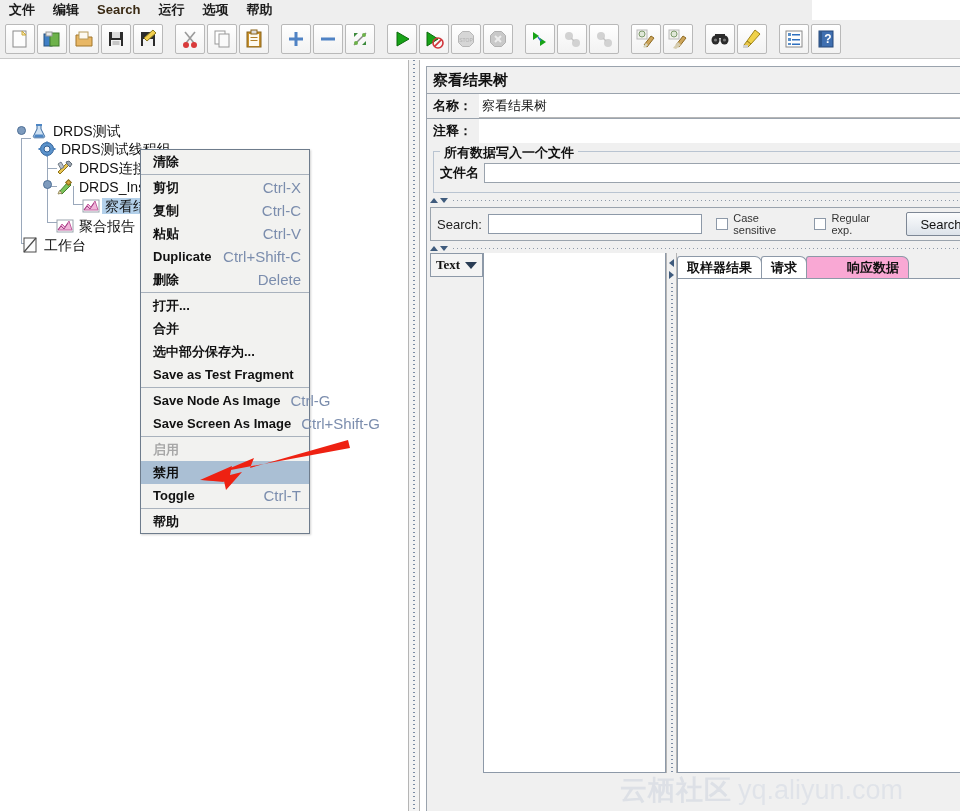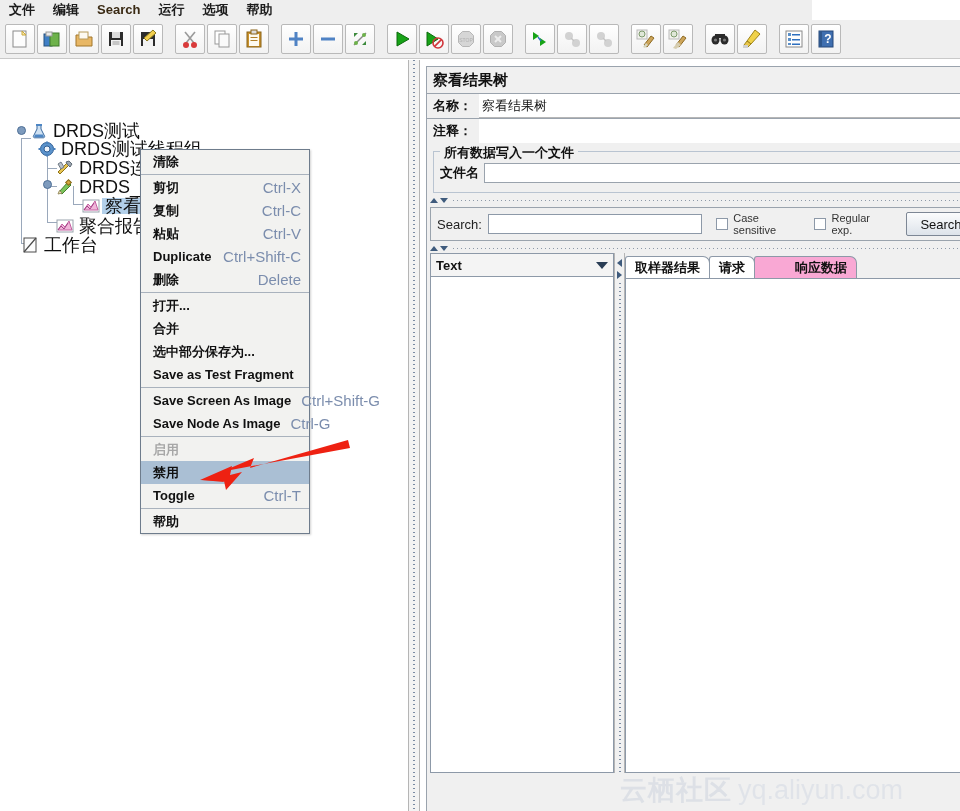--- a/index.html
+++ b/index.html
@@ -44,21 +44,21 @@
   .tb-sep{width:10px;height:30px;}
   .tb-btn svg{display:block;}
   
   #leftpanel{
     position:absolute;left:0;top:60px;width:408px;height:751px;
     background:#ffffff;
     overflow:hidden;
   }
   .tree-row{
     position:absolute;height:18px;display:flex;align-items:center;
-    white-space:nowrap;font-size:18px;color:#101010;
+    white-space:nowrap;font-size:14px;color:#101010;
   }
   .tree-row .tlabel{padding:0 3px;line-height:16px;}
   .tree-row.selected .tlabel{background:#b3d0ea;}
   .tree-icon{width:18px;height:16px;display:inline-block;margin-right:2px;
              position:relative;flex:0 0 auto;}
   .handle{
     position:absolute;width:9px;height:9px;border-radius:50%;
     background:#7e9bbd;border:1px solid #4e6f96;box-sizing:border-box;
   }
   .tline{position:absolute;background:#9aa8bb;}
@@ -152,21 +152,21 @@
   .cbox-lab{font-size:11px;color:#333;}
   .searchbtn{
     margin-left:16px;height:24px;min-width:70px;
     border:1px solid #7d8795;background:linear-gradient(#fbfcfd,#dde3ea);
     border-radius:2px;font-size:13px;color:#111;
     display:flex;align-items:center;justify-content:center;padding:0 10px;
     box-sizing:border-box;
   }
   
   .bottom-area{margin:0 3px;display:flex;height:520px;}
-  .left-col{width:184px;display:flex;flex-direction:column;}
+  .left-col{width:236px;display:flex;flex-direction:row;font-family:Liberation Serif, serif;}
   .combo{
     height:24px;border:1px solid #8d99a8;background:#f4f4f4;
     display:flex;align-items:center;box-sizing:border-box;
   }
   .combo .ctext{flex:1;font-size:13px;font-weight:bold;padding-left:5px;color:#111;}
   .combo .carrow{
     width:22px;display:flex;align-items:center;justify-content:center;
   }
   .carrow i{
     width:0;height:0;border-left:6px solid transparent;
@@ -642,26 +642,26 @@
   </div>
   <div class="mi">
     <span class="mlabel cjk">选中部分保存为...</span>
   </div>
   <div class="mi">
     <span class="mlabel lat">Save as Test Fragment</span>
   </div>
   <div class="msep"></div>
 
   <div class="mi">
+    <span class="mlabel lat">Save Node As Image</span>
+    <span class="macc">Ctrl-G</span>
+  </div>
+  <div class="mi">
     <span class="mlabel lat">Save Screen As Image</span>
     <span class="macc">Ctrl+Shift-G</span>
-  </div>
-  <div class="mi">
-    <span class="mlabel lat">Save Node As Image</span>
-    <span class="macc">Ctrl-G</span>
   </div>
   <div class="msep"></div>
 
   <div class="mi disabled">
     <span class="mlabel cjk">启用</span>
   </div>
   <div class="mi hl">
     <span class="mlabel cjk">禁用</span>
   </div>
   <div class="mi">

